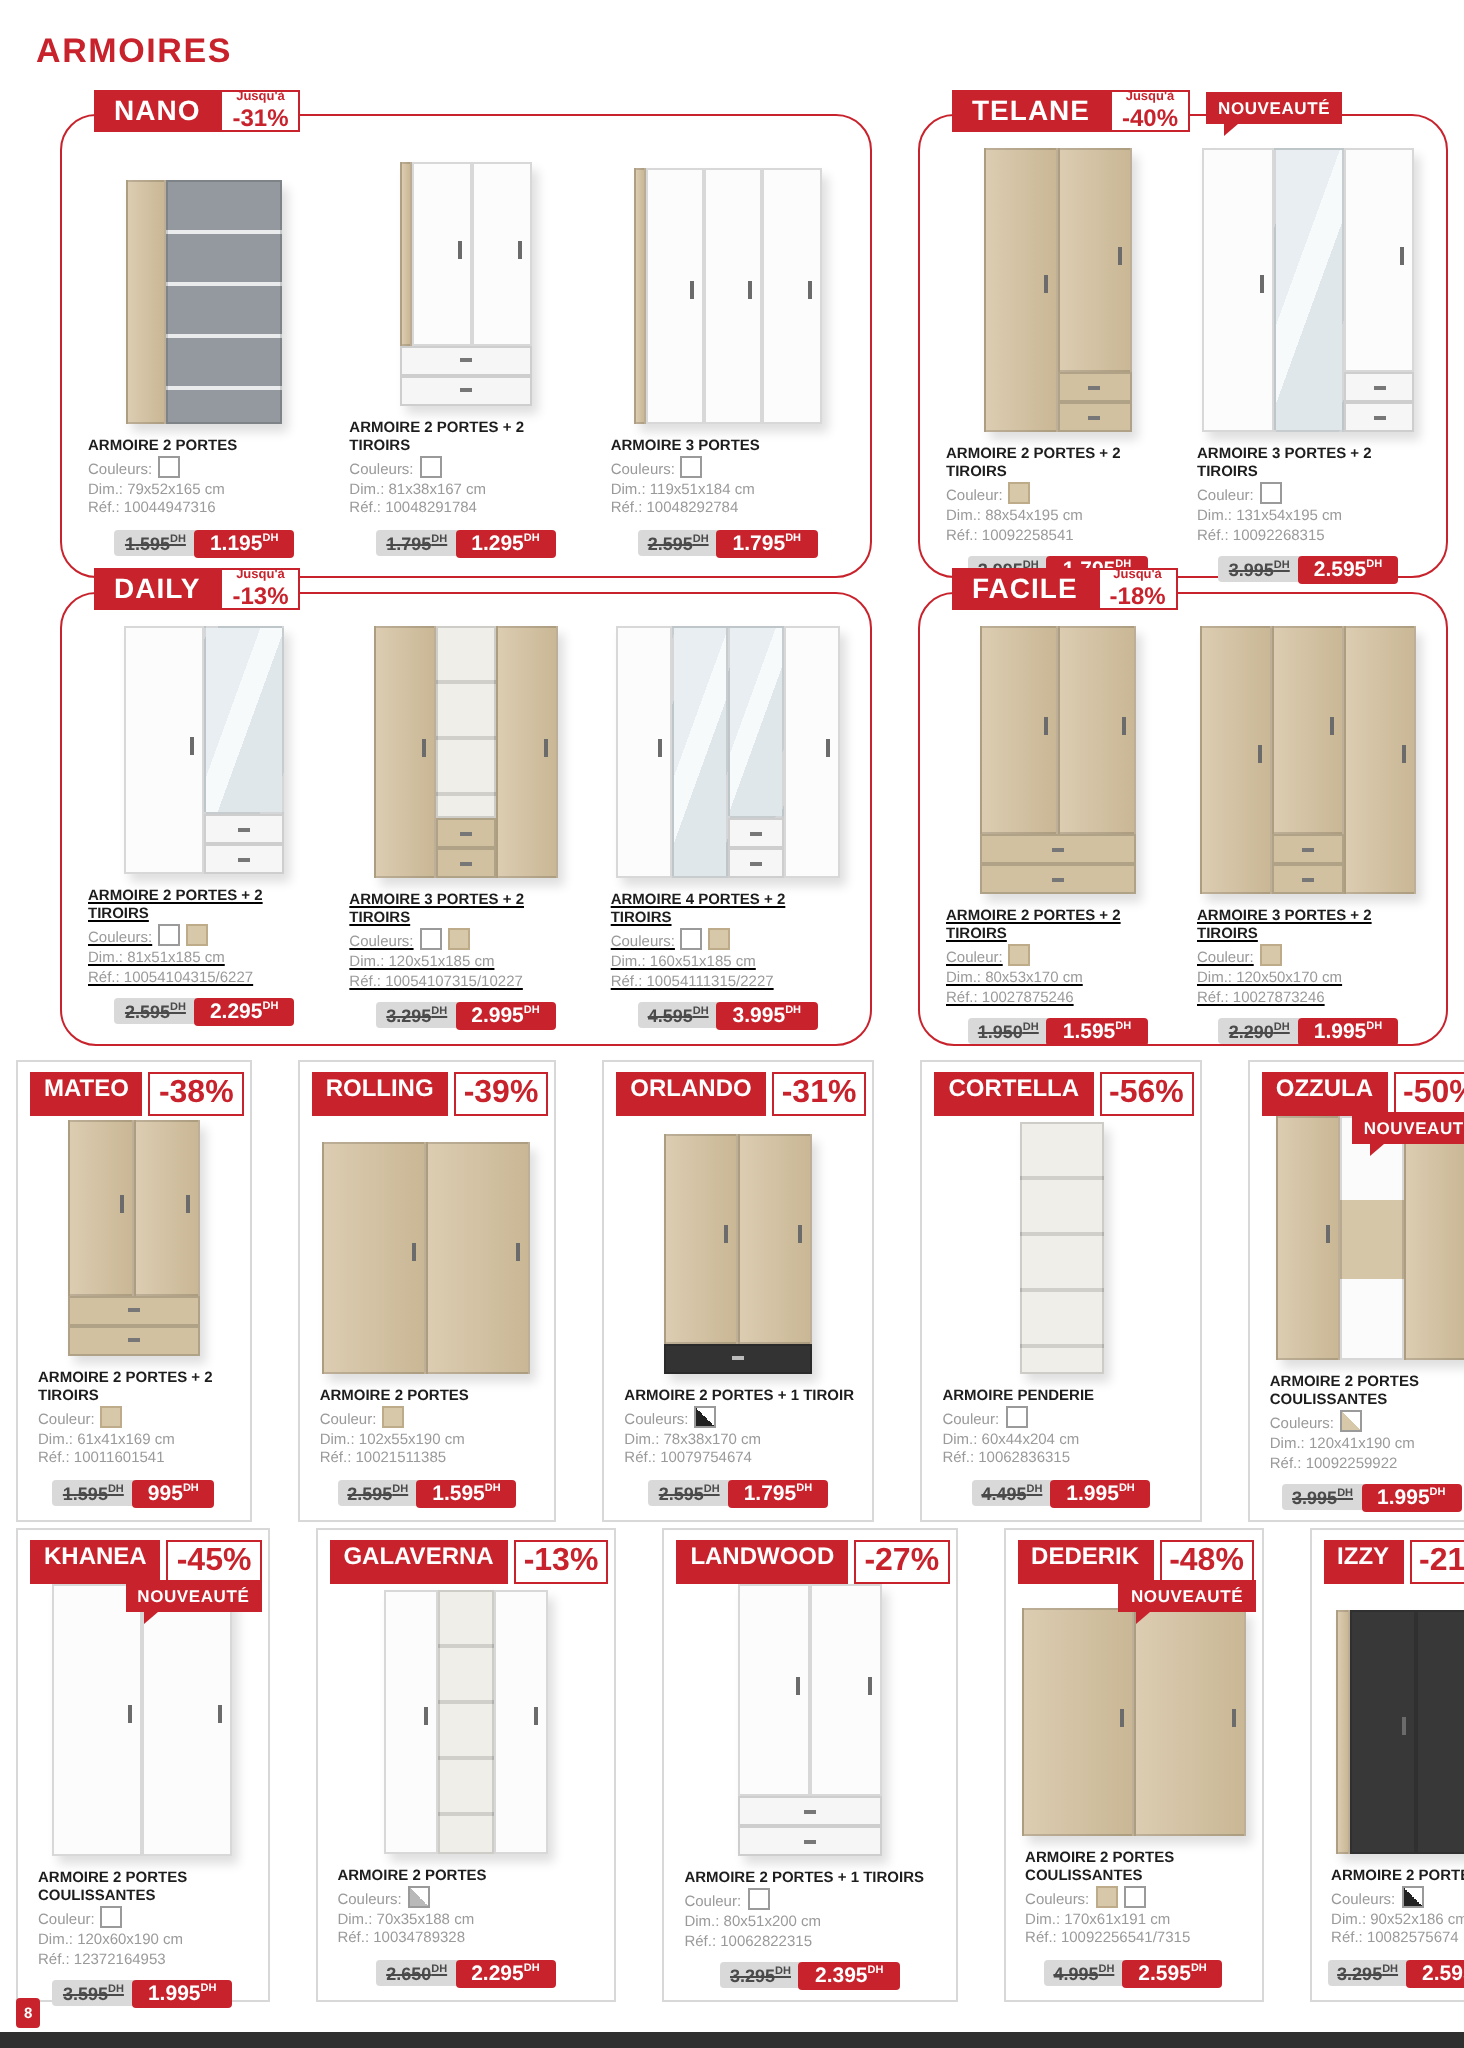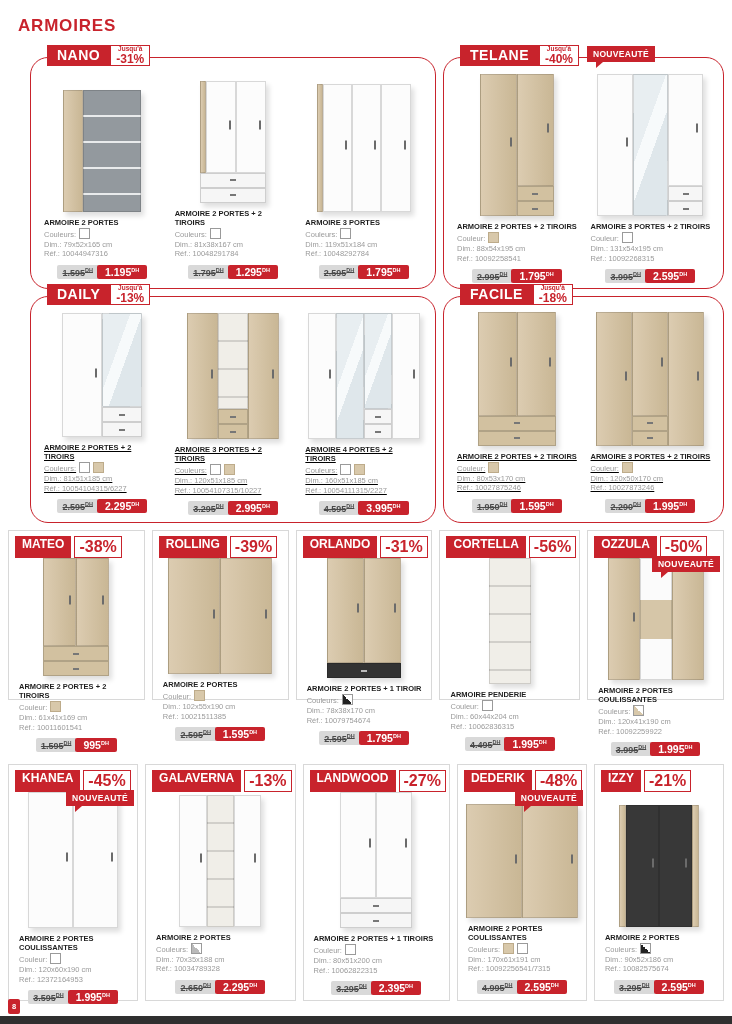--- a/index.html
+++ b/index.html
@@ -1,23 +1,23 @@
 <!DOCTYPE html>
 <html><head>
 <meta charset="utf-8">
 <style>
   html,body{margin:0;padding:0;background:#fff;}
   .page{position:relative;width:732px;height:1024px;background:#fff;overflow:hidden;
         font-family:"Liberation Sans",sans-serif;}
   .page-title{position:absolute;top:16px;left:18px;font-size:17px;font-weight:bold;
         color:#C8232C;letter-spacing:.8px;}
-  .row{position:absolute;display:flex;gap:7px;}
+  .row{position:absolute;display:flex;gap:23px;}
   .row1{top:57px;left:30px;width:694px;height:232px;}
   .row2{top:296px;left:30px;width:694px;height:227px;text-decoration:underline;}
-  .row3{top:530px;left:8px;width:716px;height:170px;}
+  .row3{top:530px;left:8px;width:716px;height:231px;}
   .row4{top:764px;left:8px;width:716px;height:237px;}
   
   .panel{position:relative;border:1.6px solid #C8232C;border-radius:18px;
          display:flex;align-items:stretch;padding:16px 6px 6px;}
   .panel-badge{position:absolute;top:-13px;left:16px;display:flex;align-items:stretch;z-index:3;}
   .pb-name{background:#C8232C;color:#fff;font-weight:bold;font-size:14px;
            padding:2px 10px 1px;letter-spacing:.5px;}
   .pb-disc{background:#fff;border:1.5px solid #C8232C;color:#C8232C;padding:0 5px;
            display:flex;flex-direction:column;justify-content:center;line-height:1;text-align:center;}
   .pb-ju{font-size:6.5px;font-weight:bold;}
@@ -339,21 +339,21 @@
                 </div>
               </div>
               <div class="pname">ARMOIRE 4 PORTES + 2 TIROIRS</div>
               <div class="pline">Couleurs:<span class="sw white"></span><span class="sw oak"></span></div>
               <div class="pline">Dim.: 160x51x185 cm</div>
               <div class="pline">Réf.: 10054111315/2227</div>
               <div class="pricebar"><span class="oldp">4.595<sup class="dh">DH</sup></span><span class="newp">3.995<sup class="dh">DH</sup></span></div>
             </div>
           </div>
         </div>
-        <div class="panel" style="flex: 1 1 auto; align-items: flex-end;">
+        <div class="panel" style="flex: 1 1 auto;">
           <div class="panel-badge">
             <span class="pb-name">FACILE</span>
             <span class="pb-disc">
               <div class="pb-ju">Jusqu'à</div>
               <div class="pb-pc">-18%</div>
             </span>
           </div>
           <div class="products">
             <div class="product">
               <div class="imgarea">

